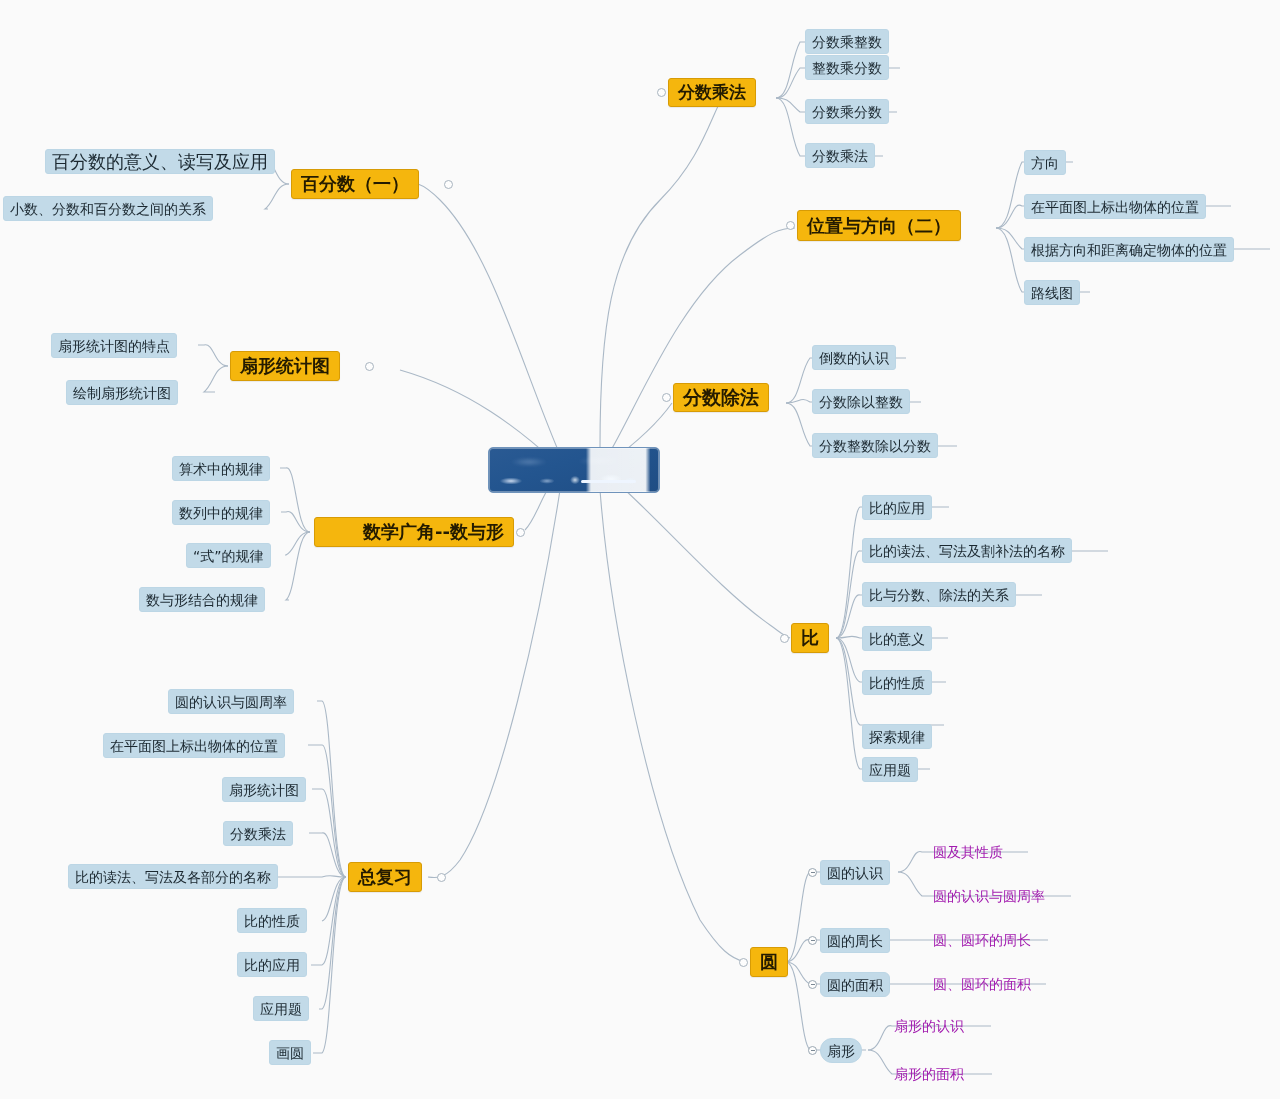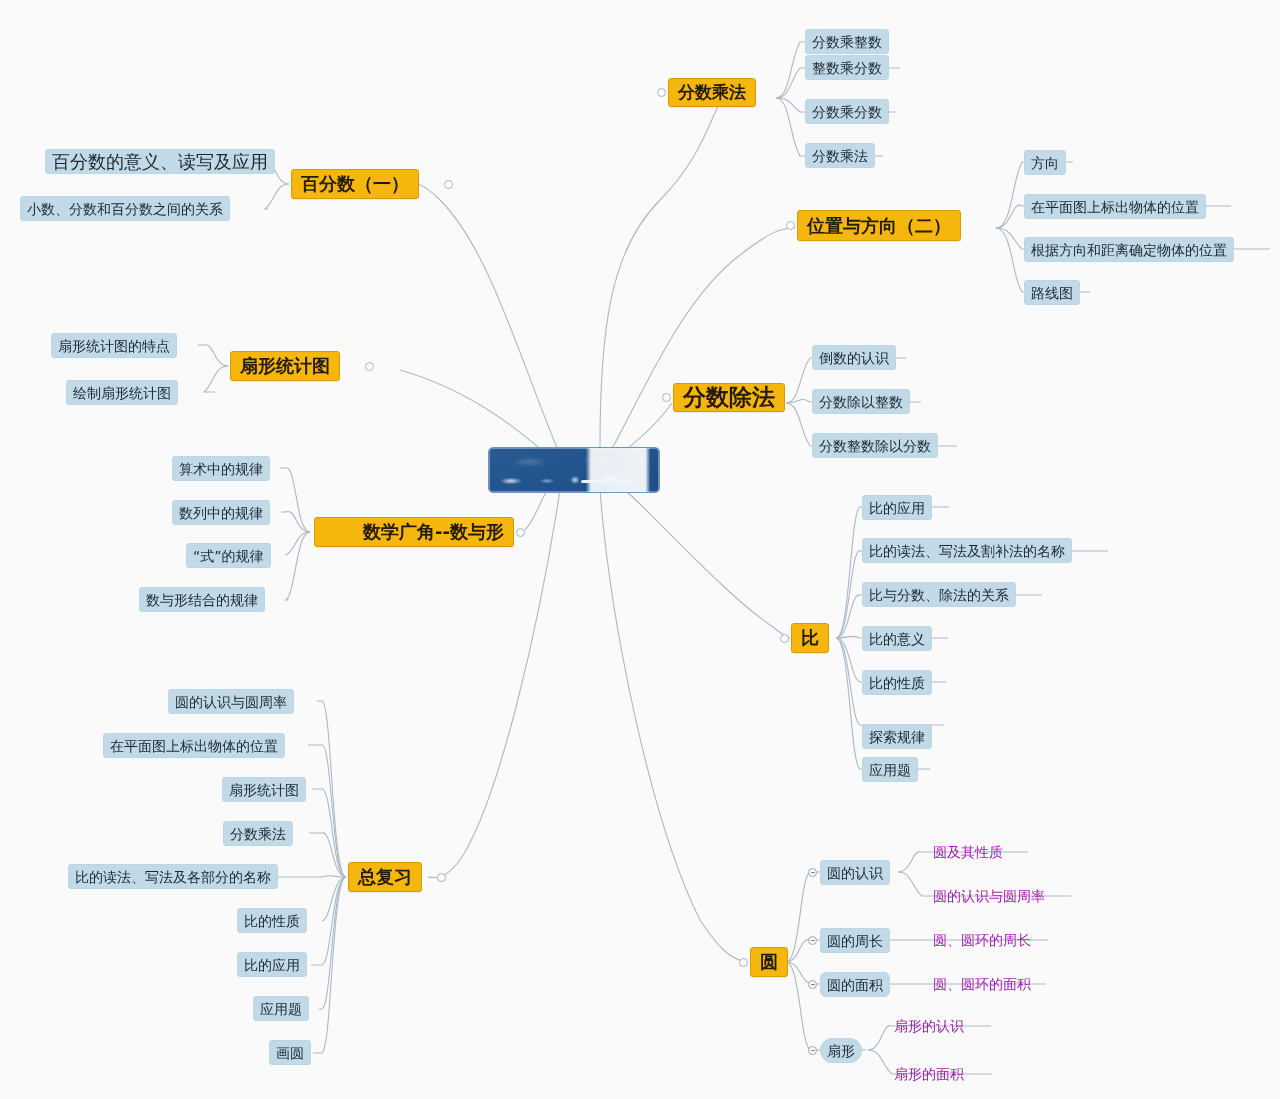--- a/index.html
+++ b/index.html
@@ -203,21 +203,21 @@
   <div class="node n2" style="left:1024px;top:194px;height:25px;font-size:14px;">
     <span>在平面图上标出物体的位置</span>
   </div>
   <div class="node n2" style="left:1024px;top:237px;height:25px;font-size:14px;">
     <span>根据方向和距离确定物体的位置</span>
   </div>
   <div class="node n2" style="left:1024px;top:280px;height:25px;font-size:14px;">
     <span>路线图</span>
   </div>
 
-  <div class="node n1" style="left:673px;top:383px;height:29px;font-size:23px;justify-content:center;">
+  <div class="node n1" style="left:673px;top:383px;height:29px;font-size:19px;justify-content:center;">
     <span>分数除法</span>
   </div>
   <span class="dot" style="left:662px;top:393px;"></span>
 
   <div class="node n2" style="left:812px;top:345px;height:25px;font-size:14px;">
     <span>倒数的认识</span>
   </div>
   <div class="node n2" style="left:812px;top:389px;height:25px;font-size:14px;">
     <span>分数除以整数</span>
   </div>
@@ -359,17 +359,17 @@
   </div>
 
   <div class="node n1" style="left:291px;top:169px;height:30px;font-size:18px;">
     <span>百分数（一）</span>
   </div>
   <span class="dot" style="left:444px;top:180px;"></span>
 
   <div class="node n2" style="left:45px;top:149px;height:25px;font-size:18px;">
     <span>百分数的意义、读写及应用</span>
   </div>
-  <div class="node n2" style="left:20px;top:196px;height:25px;font-size:14px;">
+  <div class="node n2" style="left:3px;top:196px;height:25px;font-size:14px;">
     <span>小数、分数和百分数之间的关系</span>
   </div>
 
 </div>
 
 </body></html>

